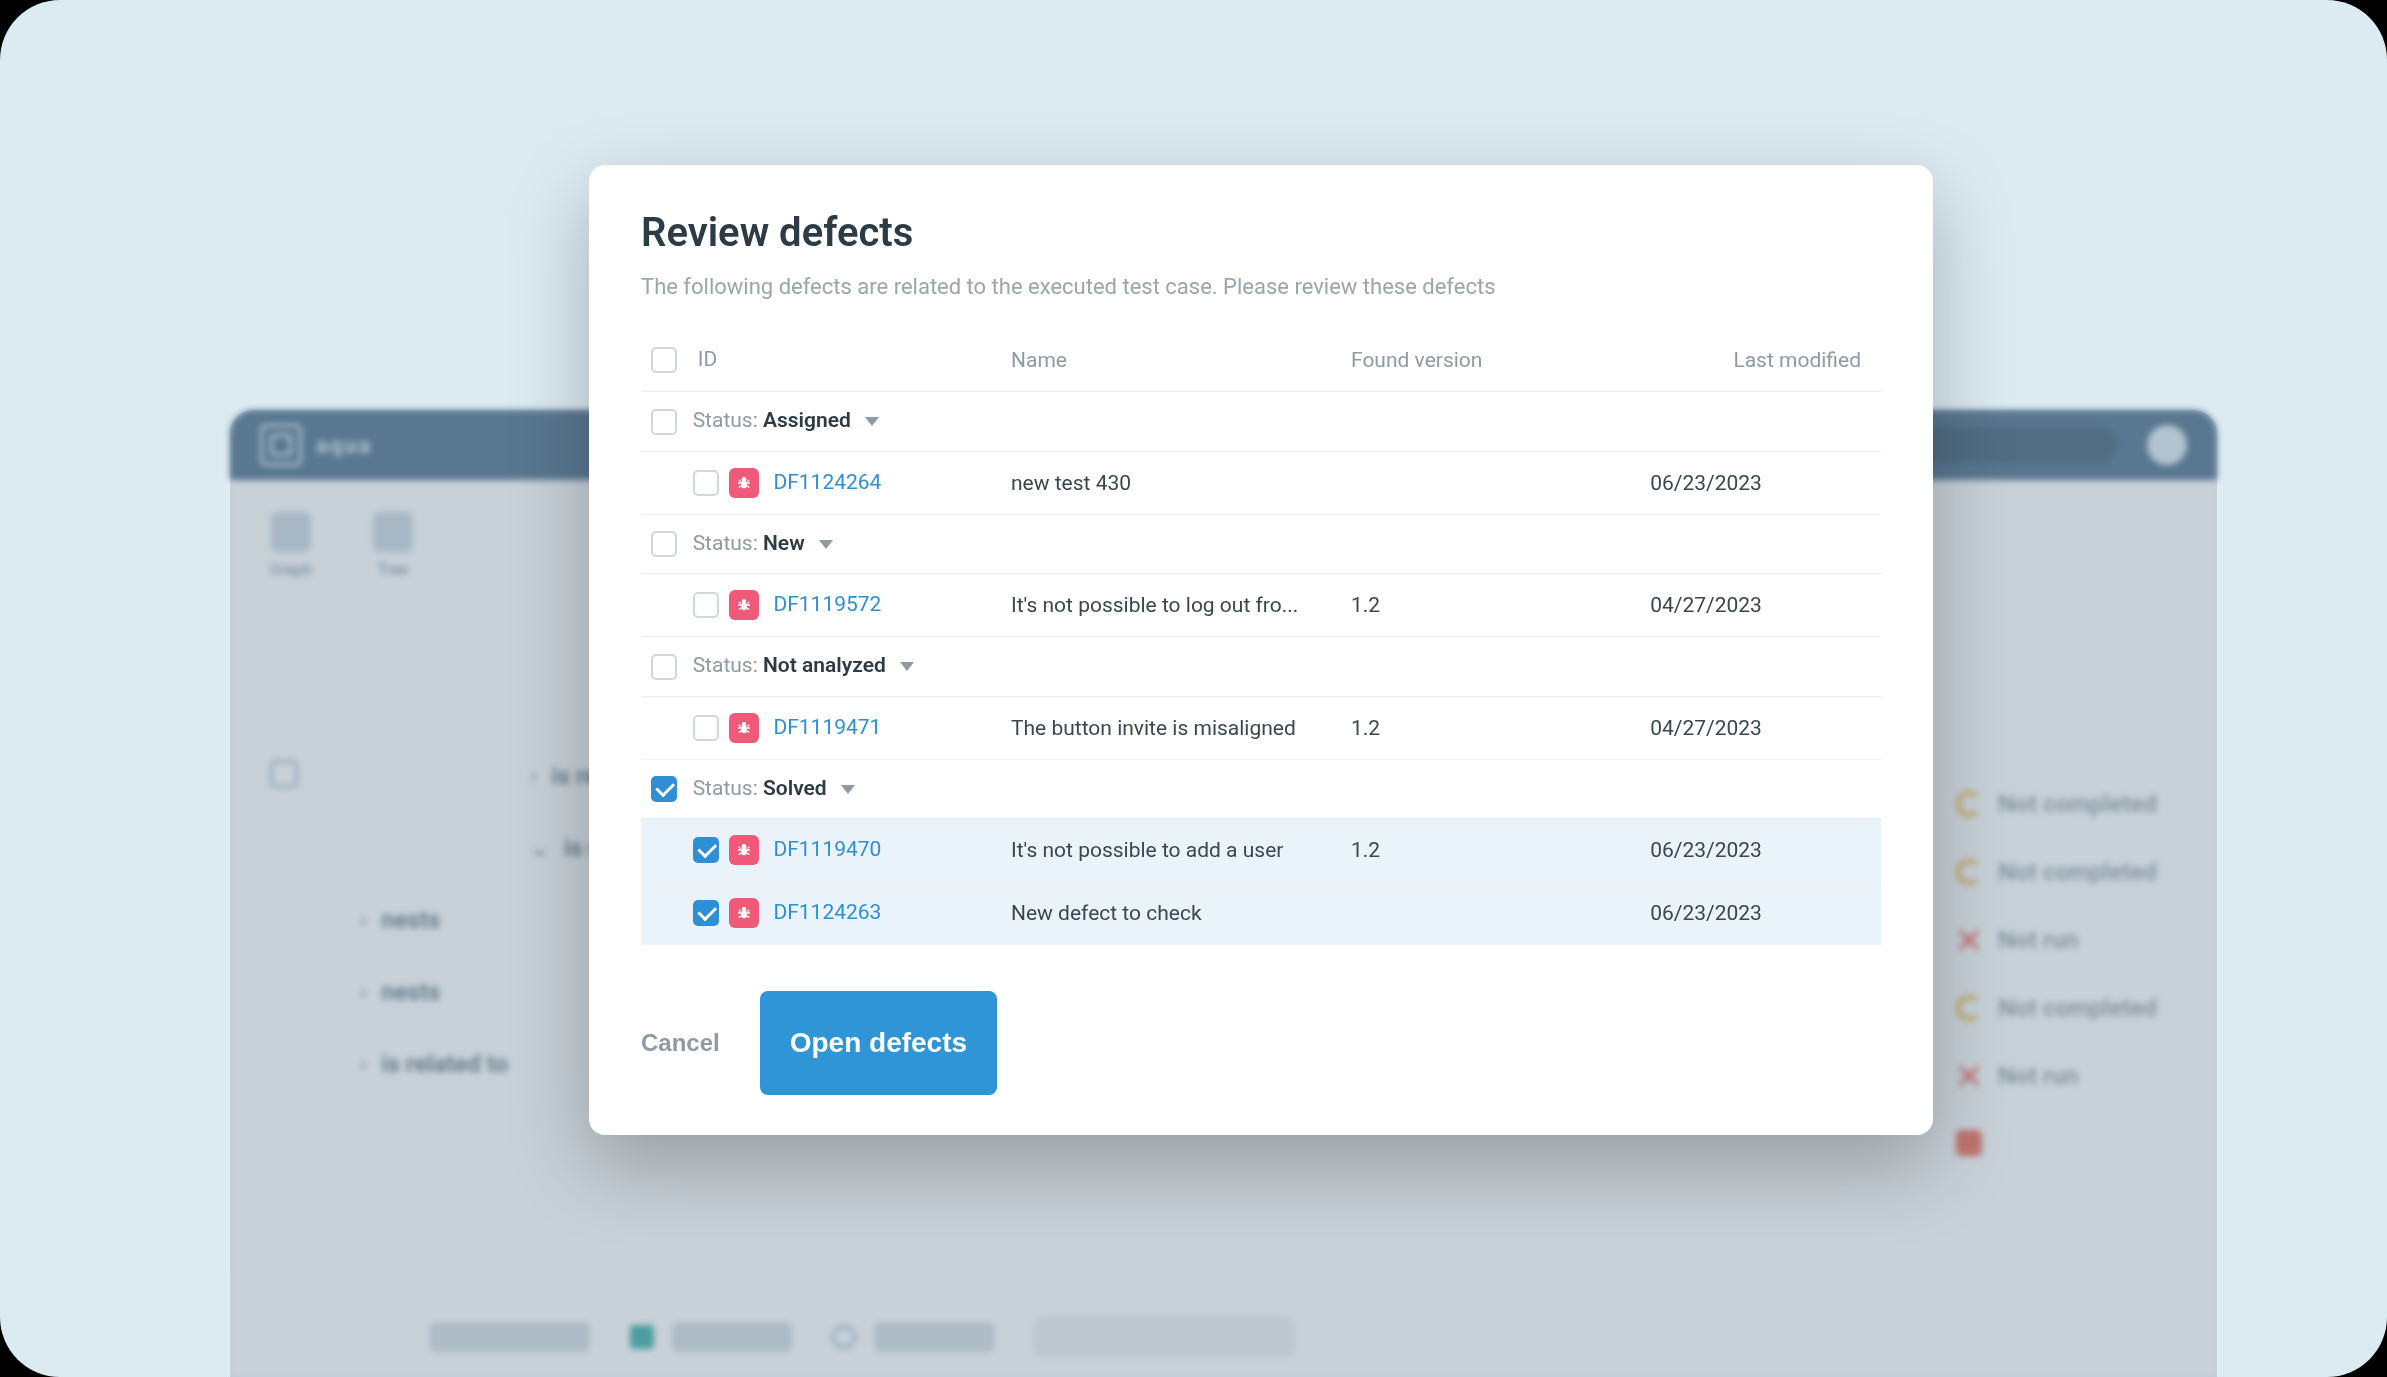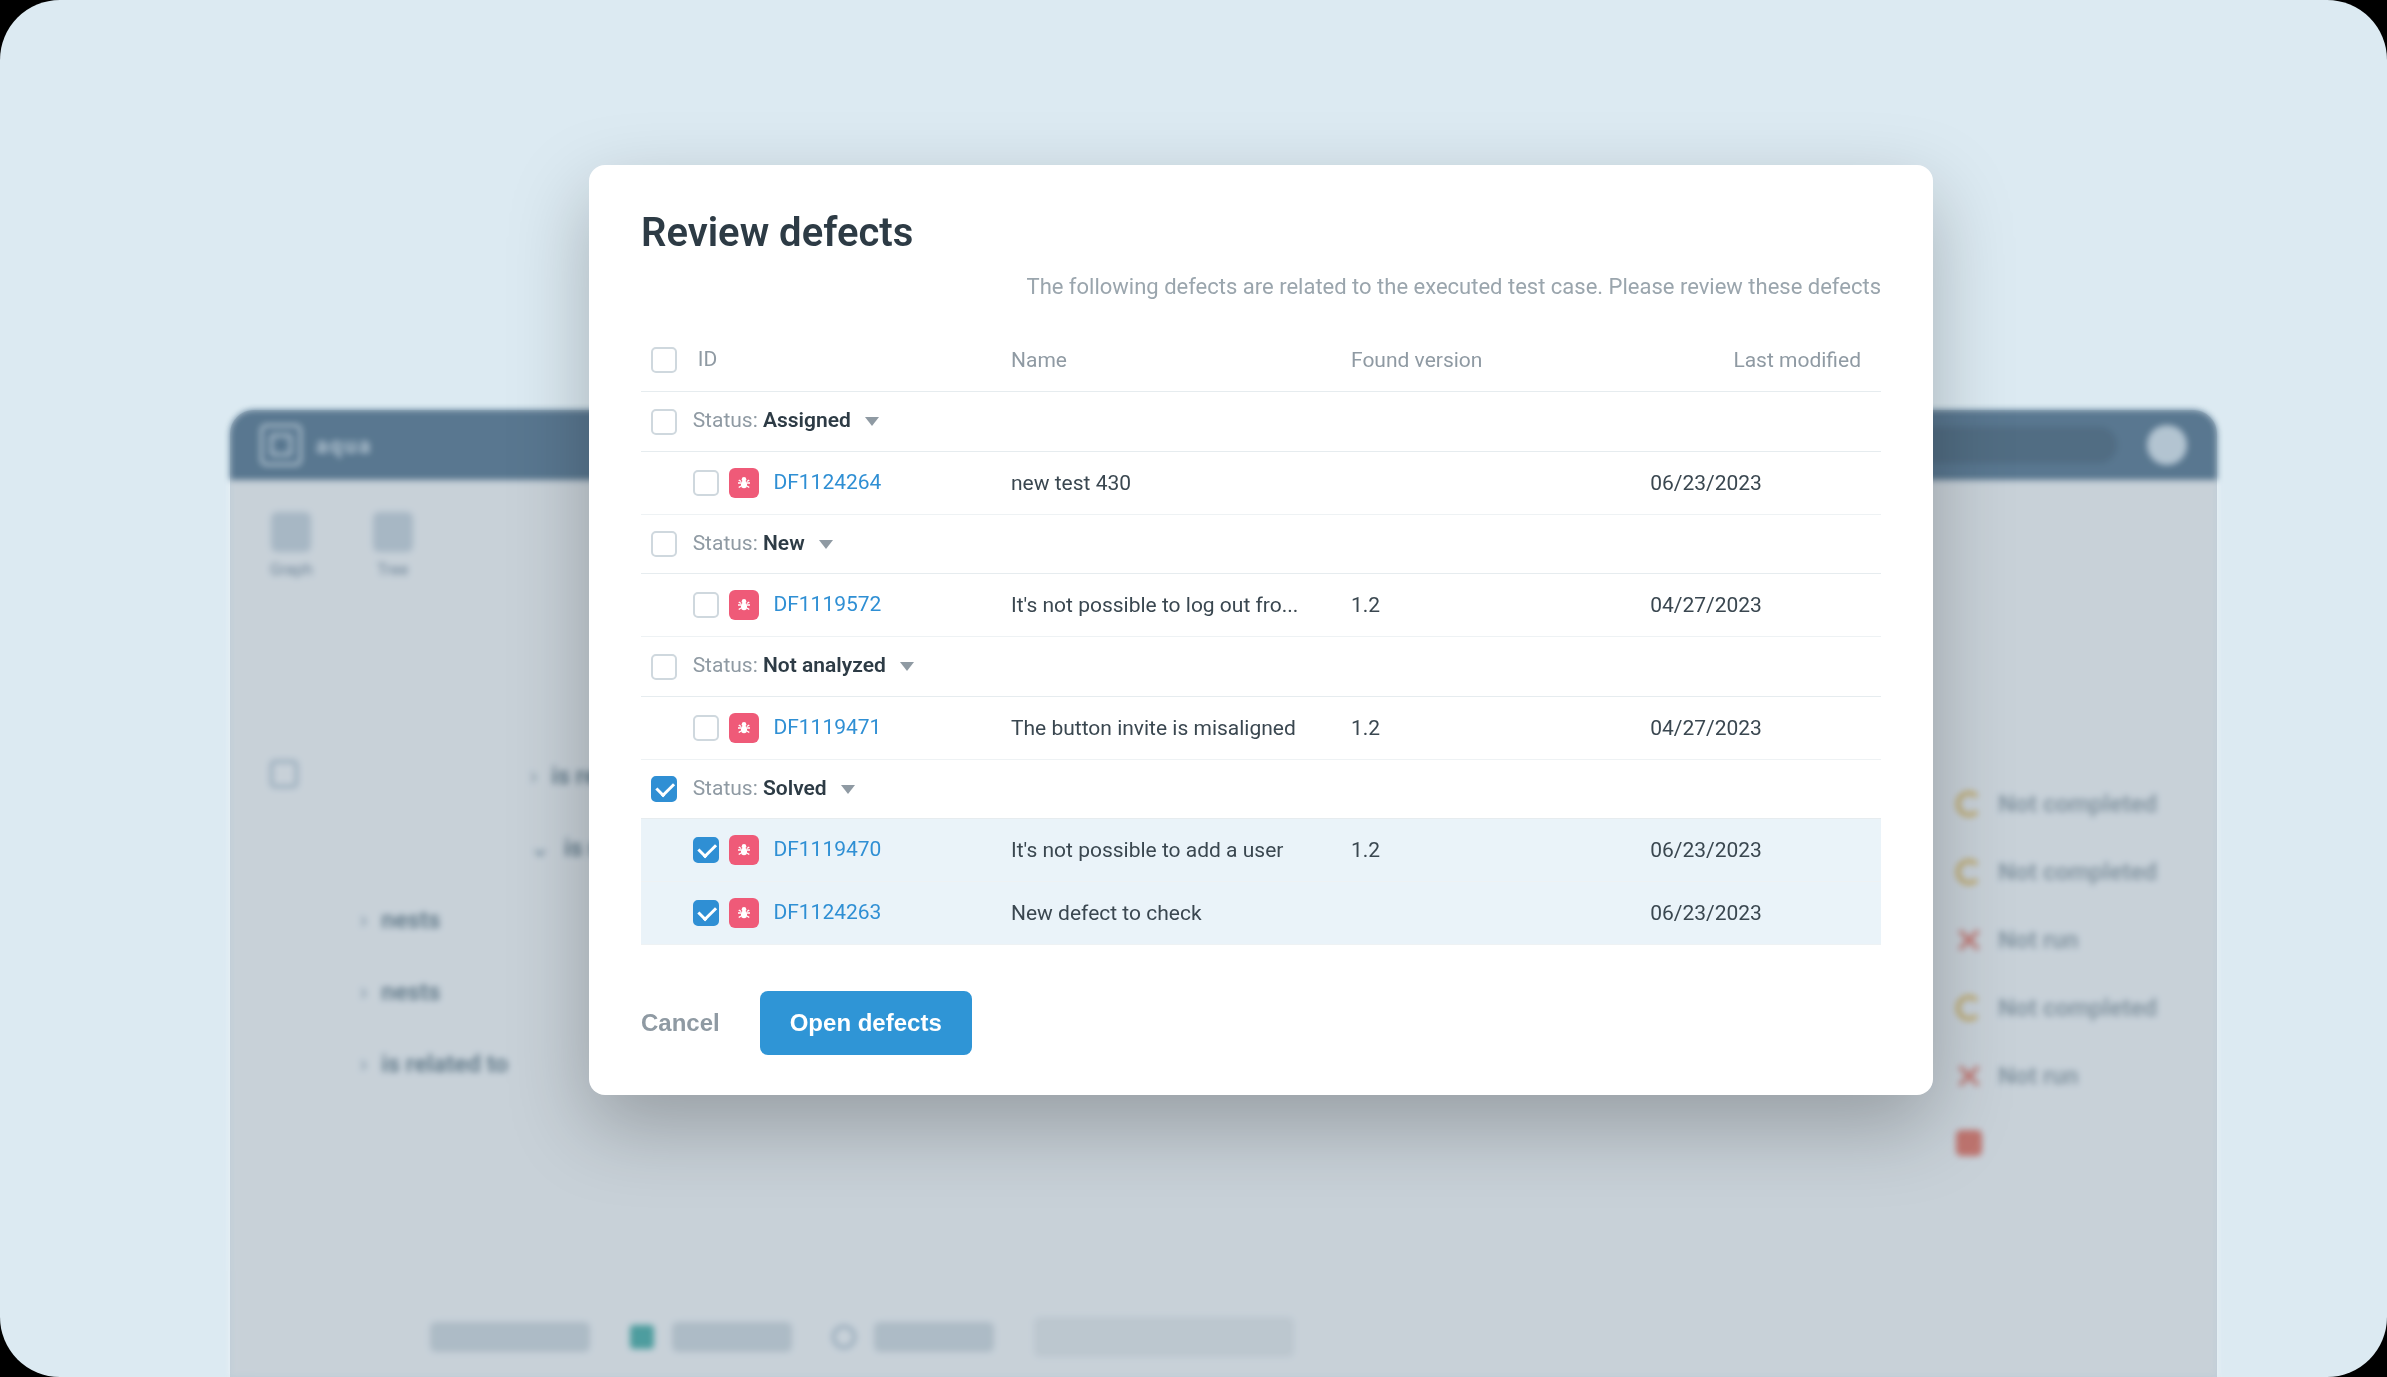--- a/index.html
+++ b/index.html
@@ -100,21 +100,20 @@
   .modal h1 {
     font-size: 40px;
     font-weight: 600;
     color: #2d3b45;
     margin-bottom: 18px;
   }
   .modal .subtitle {
     font-size: 22px;
     color: #9aa5ad;
     margin-bottom: 30px;
-    text-align: right;
   }
   .bandhead {
     background: #3497c9;
     color: #fff;
     font-size: 22px;
     padding: 14px 20px;
     border-radius: 4px;
     margin-bottom: 8px;
   }
   table.defects {
@@ -184,21 +183,21 @@
   .modcell { text-align:center; padding-right: 20px !important; color:#3a4750;}
   .footer {
     display:flex; align-items:center;
     gap: 40px; margin-top: 46px;
   }
   .btn-cancel {
     background:none;border:none;color:#8f9aa3;font-size:24px;font-weight:600;cursor:pointer;
   }
   .btn-primary {
     background:#2f95d6;color:#fff;border:none;border-radius:8px;
-    font-size:24px;font-weight:600;padding:18px 30px;cursor:pointer;
+    font-size:28px;font-weight:600;padding:36px 30px;cursor:pointer;
   }
 </style>
 </head>
 <body>
 
 <div class="stage" style="transform: scale(1); position: absolute; left: 0px; top: 0px;">
 
   <div class="bg-app">
     <div class="bg-topbar">
       <div style="display:flex;align-items:center;">

